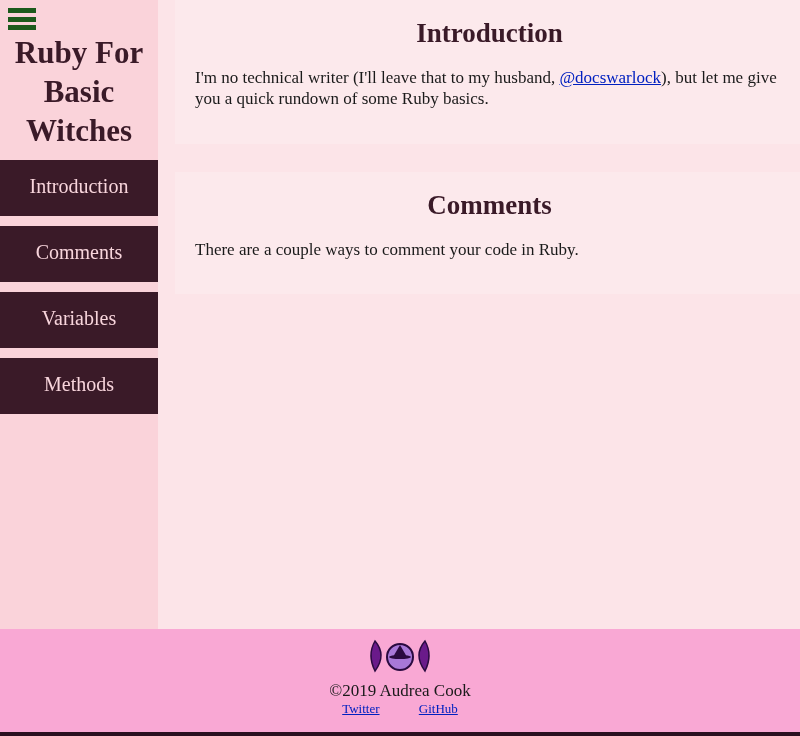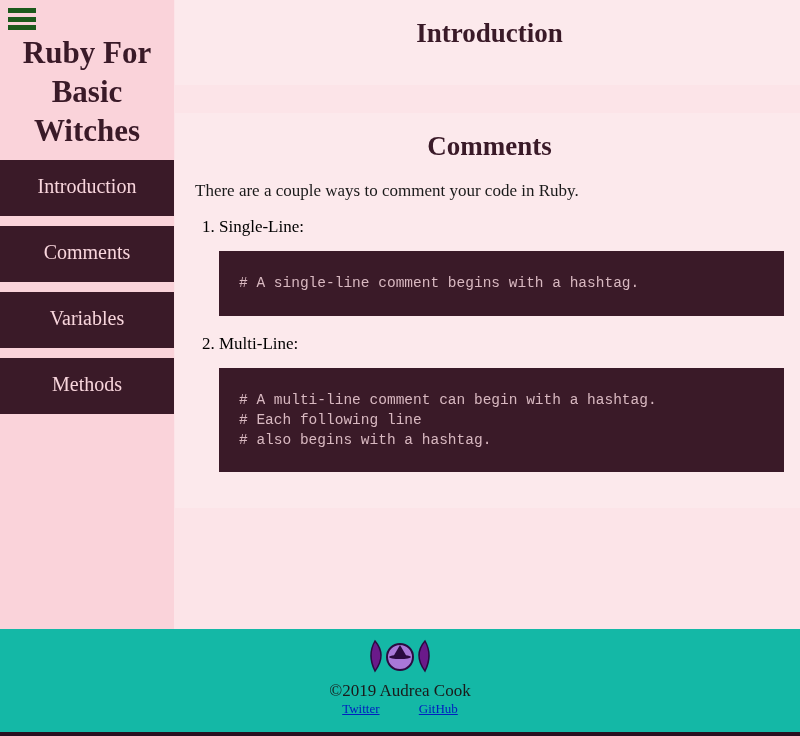--- a/index.html
+++ b/index.html
@@ -7,21 +7,21 @@
   font-family: Georgia, 'Times New Roman', serif;
   background: #fce4e8;
   width: 800px;
   height: 736px;
   overflow: hidden;
   position: relative;
 }
 .sidebar {
   position: absolute;
   left: 0; top: 0;
-  width: 174px;
+  width: 158px;
   height: 629px;
   background: #fad3da;
 }
 .hamburger {
   width: 28px;
   height: 22px;
   display: flex;
   flex-direction: column;
   justify-content: space-between;
   margin: 8px 0 0 8px;
@@ -95,21 +95,21 @@
   padding: 22px 20px;
   margin: 14px 0 18px 0;
   white-space: pre;
   line-height: 1.4;
 }
 .footer {
   position: absolute;
   left: 0; bottom: 0;
   width: 800px;
   height: 107px;
-  background: #14b8a6;
+  background: #f9a8d4;
   text-align: center;
   border-bottom: 4px solid #2a1020;
 }
 .logo { margin: 6px auto 2px auto; }
 .copyright {
   font-size: 17px;
   color: #1a1a1a;
 }
 .footer-links {
   font-size: 13px;
@@ -134,37 +134,28 @@
     <li class="nav-item">Introduction</li>
     <li class="nav-item">Comments</li>
     <li class="nav-item">Variables</li>
     <li class="nav-item">Methods</li>
   </ul>
 </div>
 
 <div class="main">
   <div class="section">
     <h2>Introduction</h2>
+    <p>
+      <span>I'm no technical writer (I'll leave that to my husband, </span><a href="#">@docswarlock</a><span>), but let me give you a quick rundown of some Ruby basics.</span>
+    </p>
   </div>
 
   <div class="section">
     <h2>Comments</h2>
     <p>There are a couple ways to comment your code in Ruby.</p>
-    <ol>
-      <li>
-        <span>Single-Line:</span>
-        <div class="code"># A single-line comment begins with a hashtag.</div>
-      </li>
-      <li>
-        <span>Multi-Line:</span>
-        <div class="code"># A multi-line comment can begin with a hashtag.
-# Each following line
-# also begins with a hashtag.</div>
-      </li>
-    </ol>
   </div>
 </div>
 
 <div class="footer">
   <svg class="logo" width="90" height="40" viewBox="0 0 90 40">
     <circle cx="45" cy="22" r="13" fill="#a878d8" stroke="#2a0a40" stroke-width="2"></circle>
     <path d="M45 10 L38 22 L52 22 Z" fill="#2a0a40"></path>
     <ellipse cx="45" cy="22" rx="11" ry="2" fill="#2a0a40"></ellipse>
     <path d="M20 6 Q32 20 20 36 Q12 20 20 6 Z" fill="#6a1a8a" stroke="#2a0a40" stroke-width="1.5"></path>
     <path d="M70 6 Q58 20 70 36 Q78 20 70 6 Z" fill="#6a1a8a" stroke="#2a0a40" stroke-width="1.5"></path>

